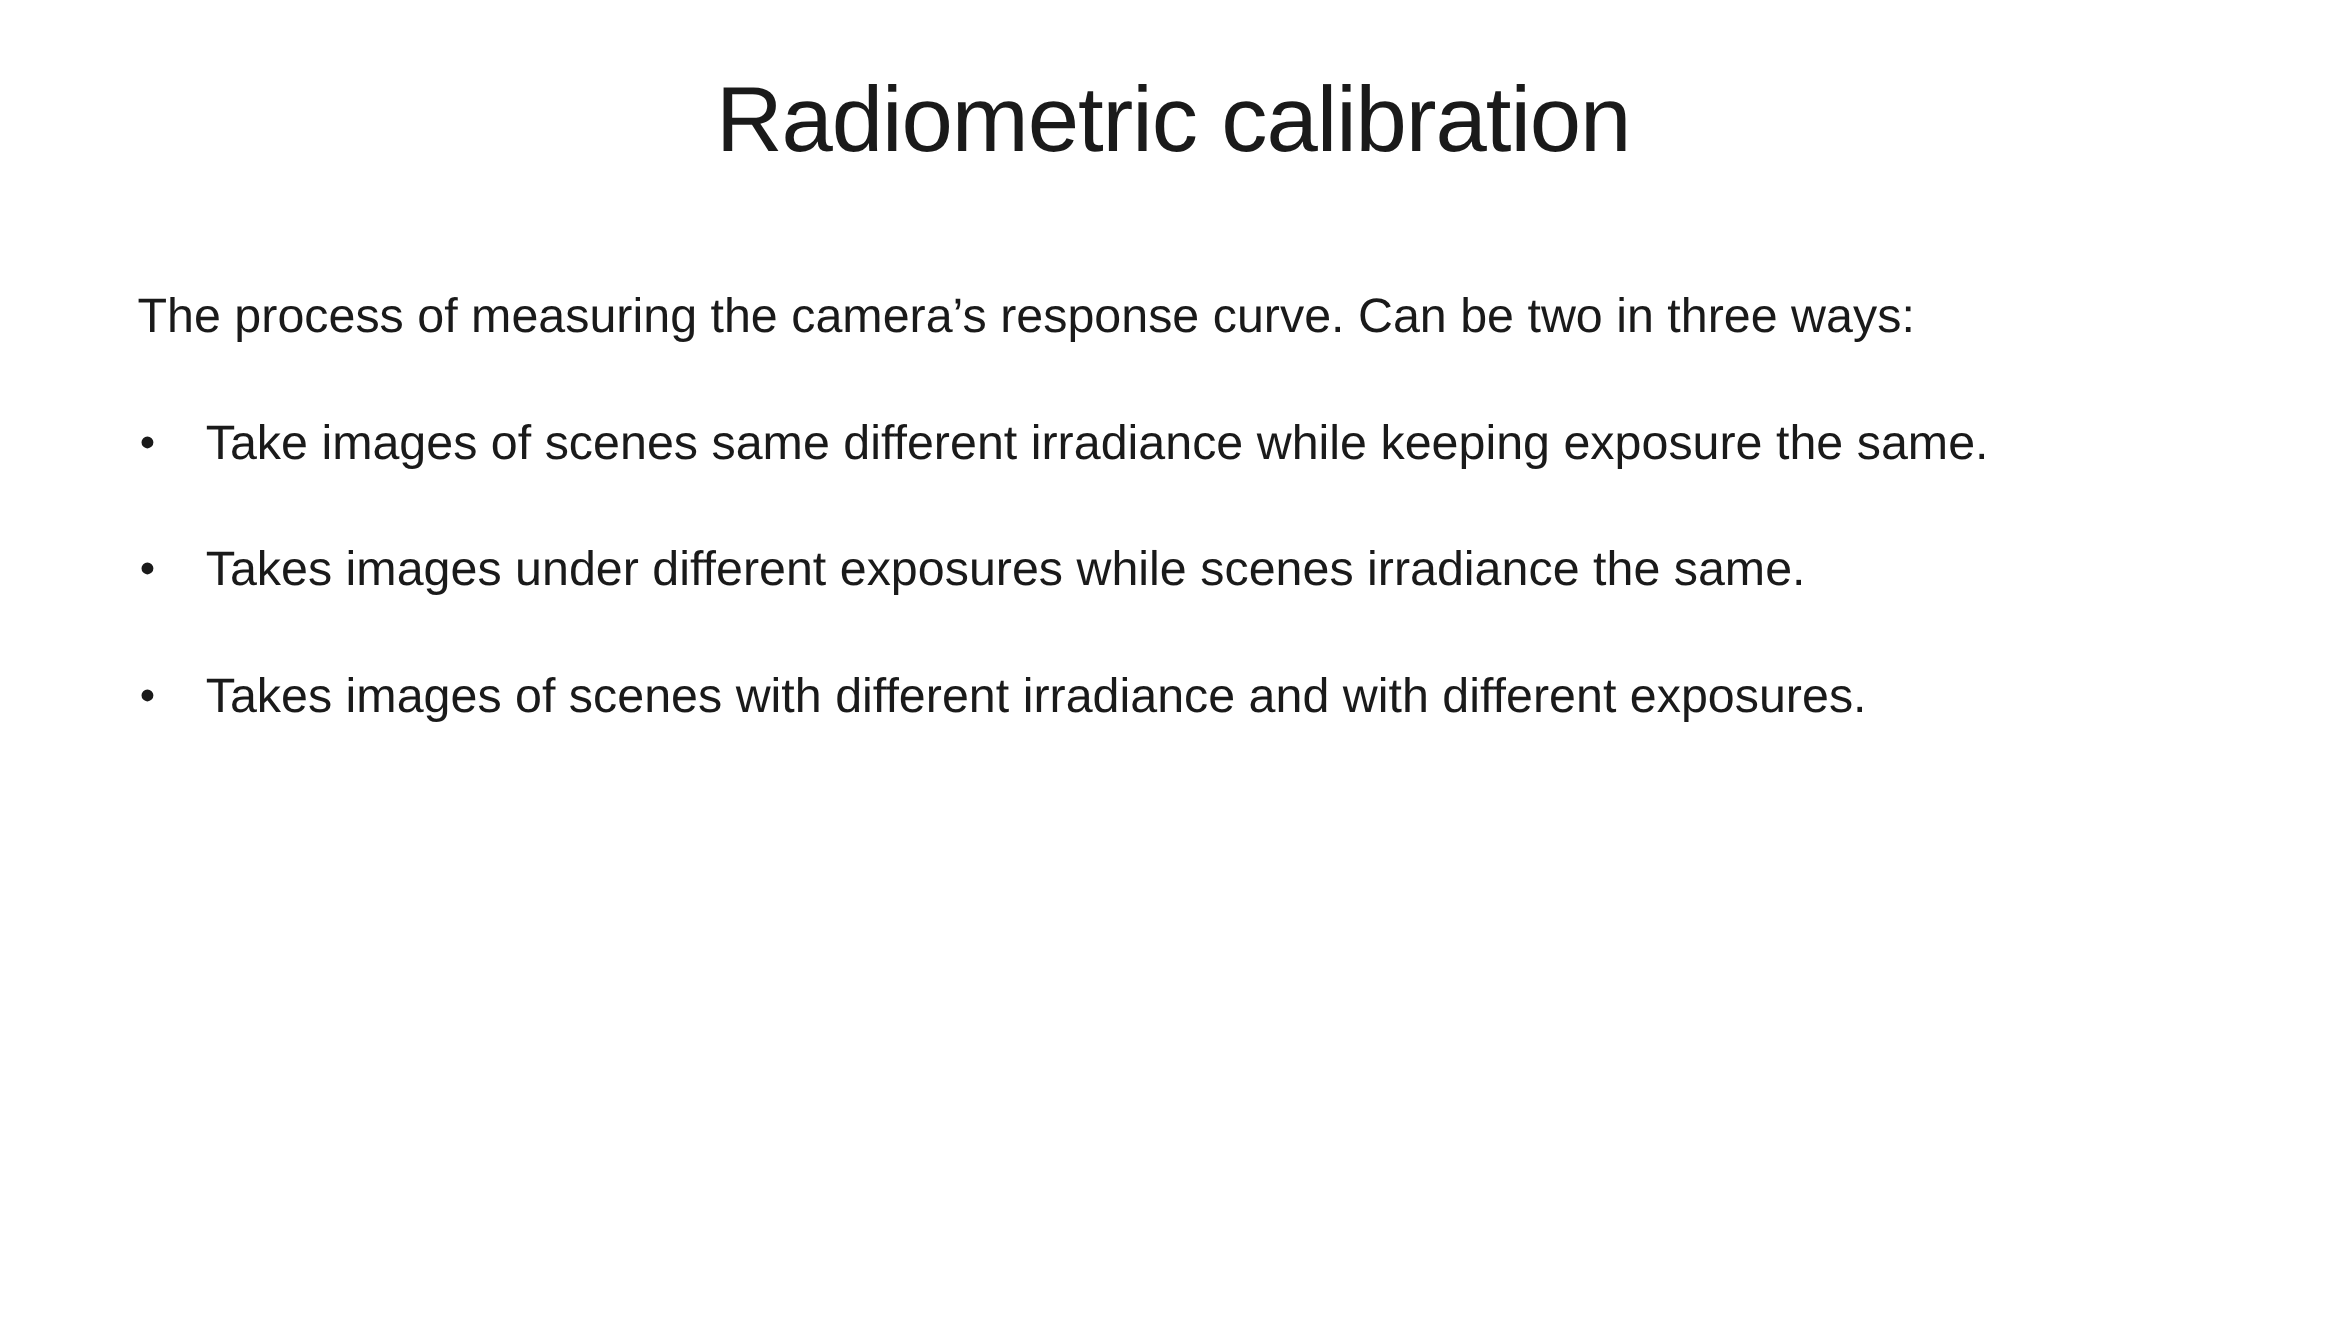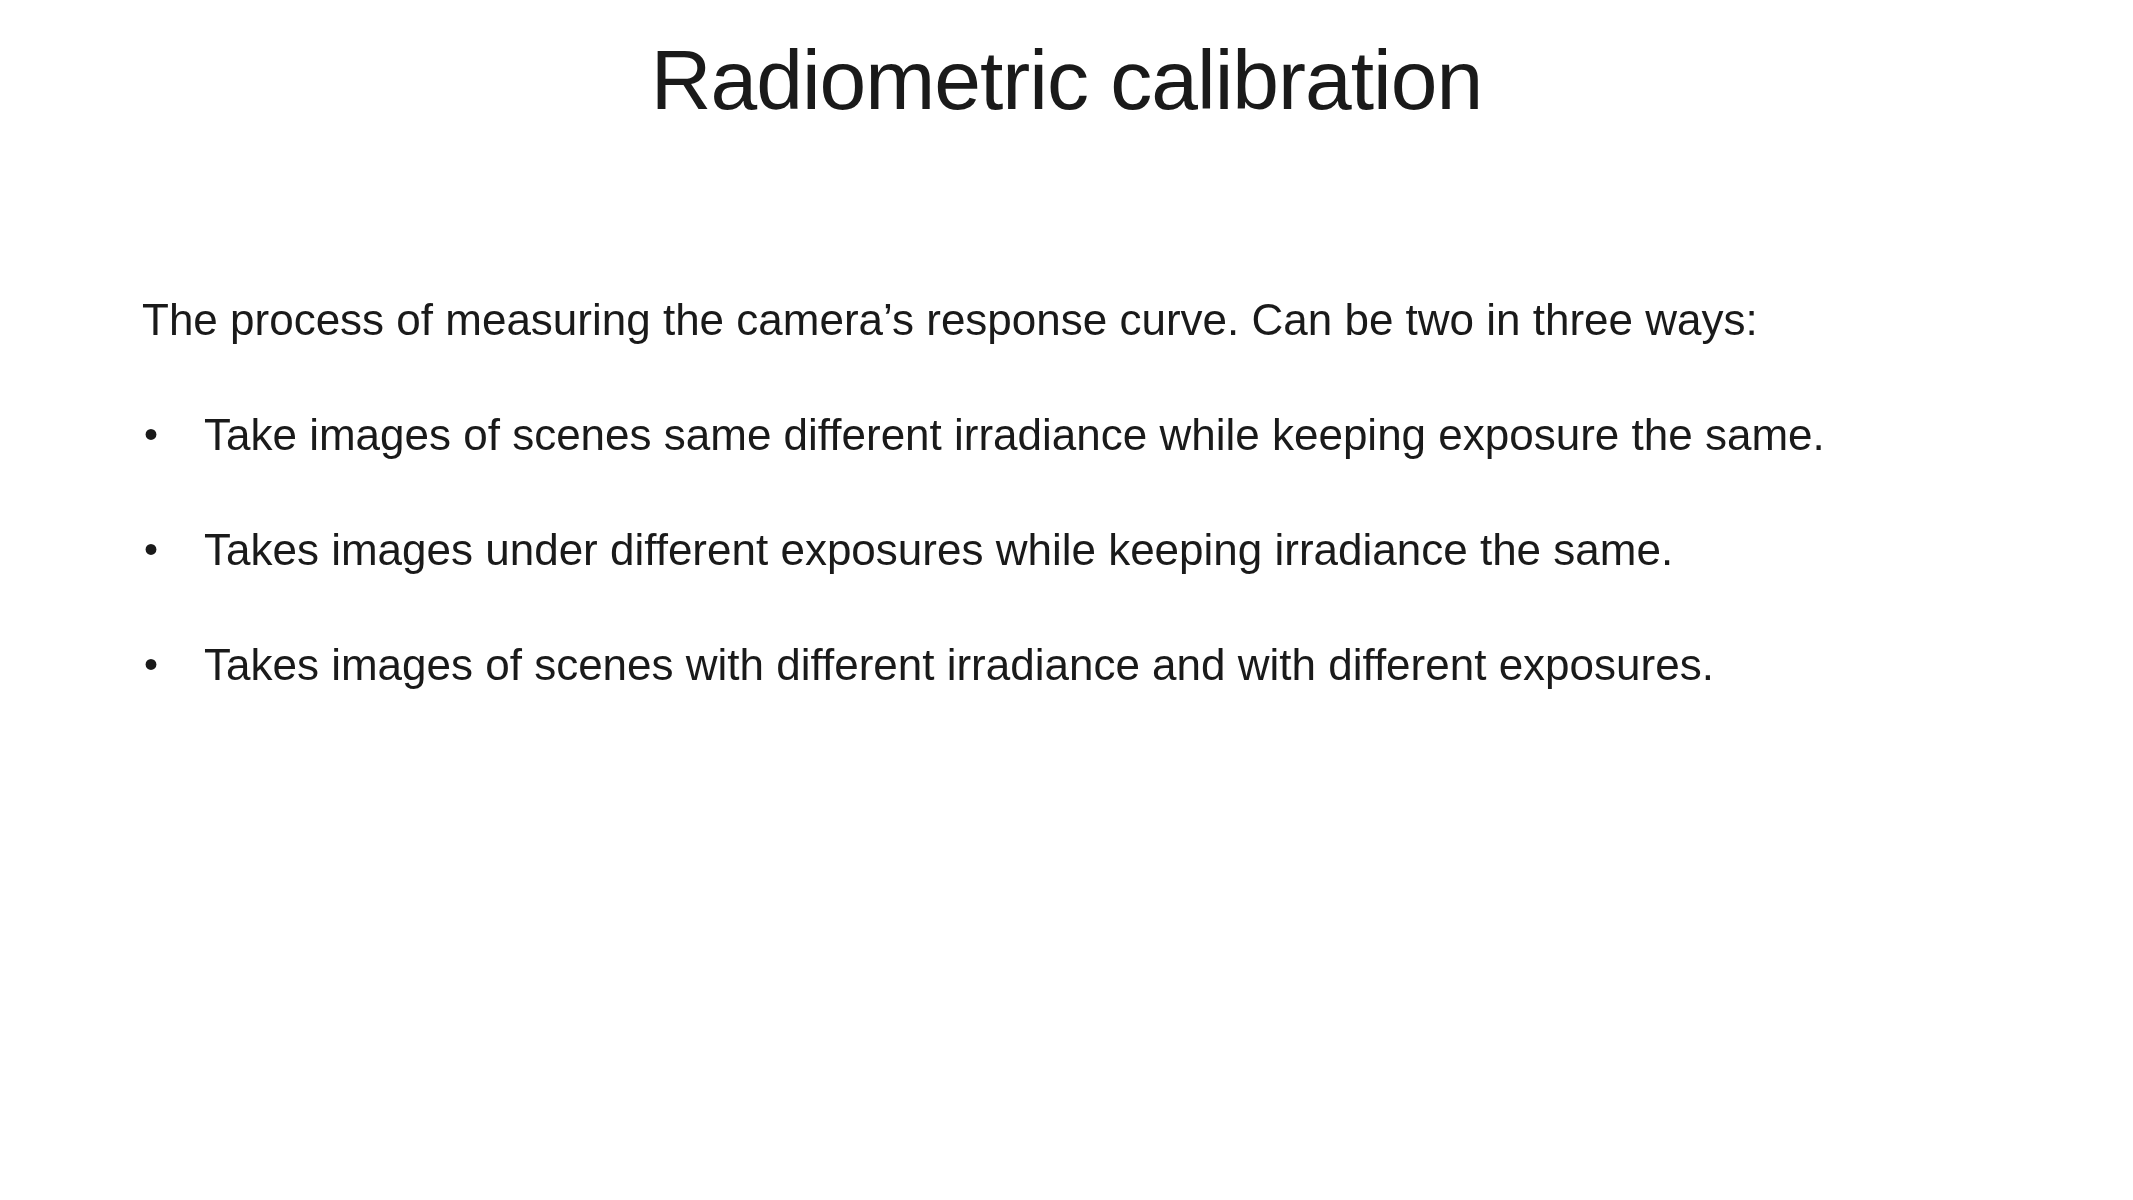--- a/index.html
+++ b/index.html
@@ -11,35 +11,34 @@
     position: relative;
     width: 2133px;
     height: 1200px;
     background: #ffffff;
     overflow: hidden;
     font-family: "Liberation Sans", "DejaVu Sans", sans-serif;
     color: #1a1a1a;
   }
   .slide-title {
     margin: 0;
-    padding-top: 28px;
+    padding-top: 56px;
     text-align: center;
     font-size: 84px;
     font-weight: 400;
     letter-spacing: -1px;
     line-height: 1.25;
     color: #1a1a1a;
     white-space: nowrap;
   }
   .content {
     position: absolute;
-    left: 142px;
+    left: 125px;
     right: 80px;
     top: 260px;
-    margin-top: 32px;
   }
   .intro {
     margin: 0 0 60px 0;
     font-size: 44px;
     line-height: 1.25;
     color: #1a1a1a;
     white-space: nowrap;
   }
   ul.bullet-list {
     list-style: none;
@@ -75,21 +74,21 @@
 
     <p class="intro">The process of measuring the camera’s response curve. Can be two in three ways:</p>
 
     <ul class="bullet-list">
       <li>
         <span class="bullet-marker">•</span>
         <span>Take images of scenes same different irradiance while keeping exposure the same.</span>
       </li>
       <li>
         <span class="bullet-marker">•</span>
-        <span>Takes images under different exposures while keeping irradiance the same.</span>
+        <span>Takes images under different exposures while scenes irradiance the same.</span>
       </li>
       <li>
         <span class="bullet-marker">•</span>
         <span>Takes images of scenes with different irradiance and with different exposures.</span>
       </li>
     </ul>
 
   </div>
 
 </div>

